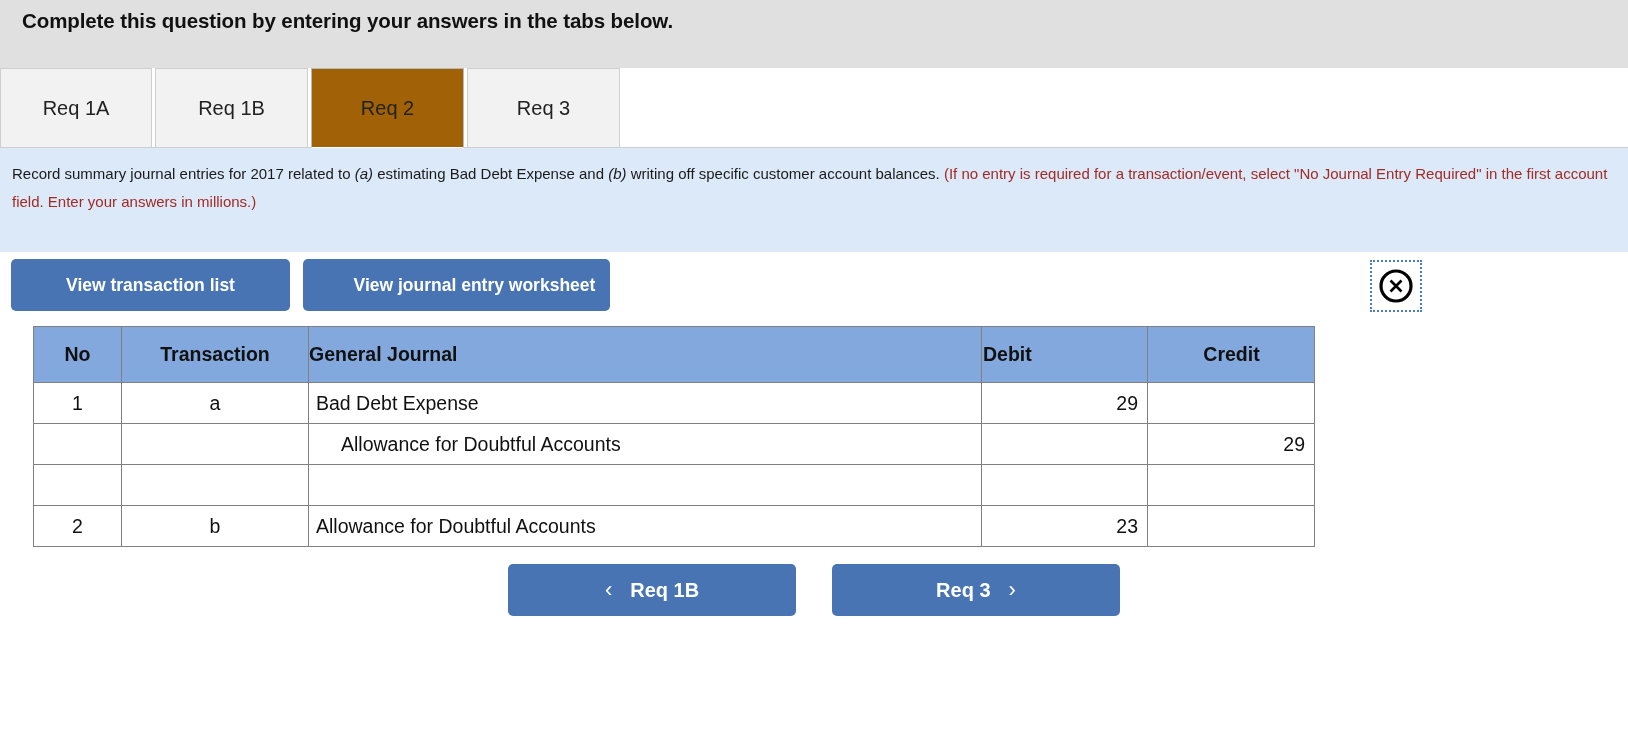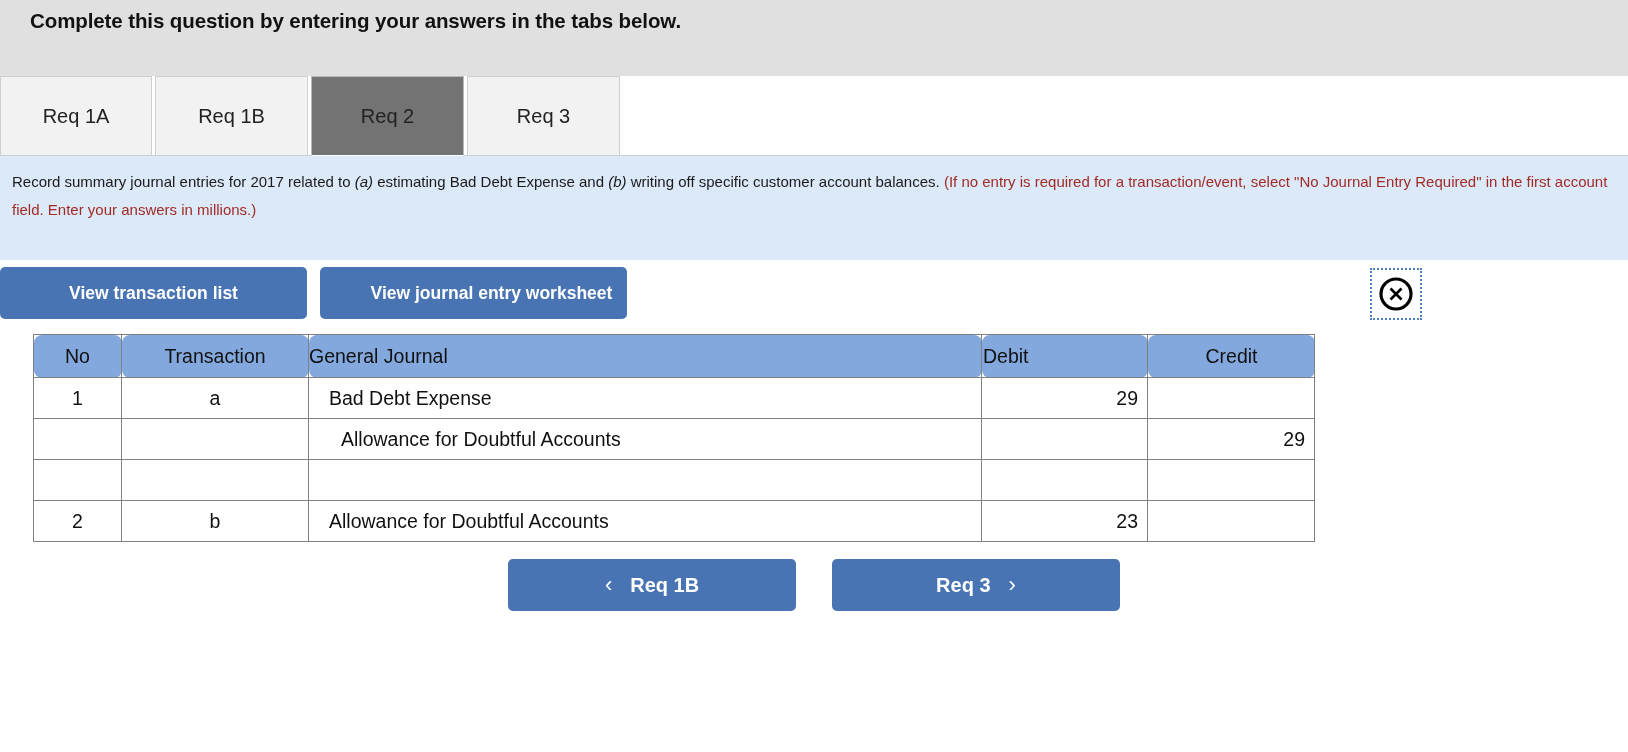--- a/index.html
+++ b/index.html
@@ -11,23 +11,23 @@
     height: 752px;
     background: #ffffff;
     font-family: "Liberation Sans", sans-serif;
     overflow: hidden;
     position: relative;
   }
 
   
   .banner {
     background: #e0e0e0;
-    height: 76px;
-    box-sizing: border-box;
-    padding: 8px 0 0 30px;
+    height: 68px;
+    box-sizing: border-box;
+    padding: 8px 0 0 22px;
     display: flex;
     align-items: flex-start;
   }
   .banner-text {
     font-size: 20.5px;
     font-weight: bold;
     color: #111111;
     letter-spacing: -0.1px;
     line-height: 26px;
   }
@@ -52,21 +52,21 @@
     display: flex;
     align-items: center;
     justify-content: center;
     font-size: 20px;
     color: #222222;
     cursor: pointer;
     position: relative;
   }
   .tab:first-child { width: 152px; }
   .tab.active {
-    background: #737373;
+    background: #a16207;
     border: 1px solid #b9b9b9;
     border-bottom: 1px solid #ffffff;
     z-index: 3;
   }
   .tab-strip-underline {
     position: absolute;
     left: 0; right: 0; bottom: 0;
     height: 1px;
     background: #cfcfcf;
   }
@@ -102,21 +102,21 @@
     color: #ffffff;
     font-size: 17.5px;
     font-weight: bold;
     border: none;
     border-radius: 5px;
     height: 52px;
     cursor: pointer;
     font-family: "Liberation Sans", sans-serif;
     vertical-align: top;
   }
-  #btn-transaction-list { width: 307px; margin-left: 0px; }
+  #btn-transaction-list { width: 279px; margin-left: 11px; }
   #btn-journal-worksheet { width: 307px; margin-left: 9px; padding-left: 41px; }
 
   .close-wrap {
     position: absolute;
     right: 206px;
     top: 8px;
     width: 52px;
     height: 52px;
     border: 2px dotted #4a7ec0;
     box-sizing: border-box;
@@ -143,28 +143,27 @@
   table.journal th,
   table.journal td {
     border: 1px solid #808080;
     font-size: 19.5px;
     color: #111111;
     height: 41px;
     box-sizing: border-box;
   }
   table.journal thead th {
     background: #82a8dd;
-    font-weight: normal;
+    font-weight: bold;
     text-align: center;
-    height: 43px;
-    border-radius: 8px;
+    height: 56px;
   }
   .col-no      { width: 88px;  text-align: center; }
   .col-trans   { width: 187px; text-align: center; }
-  .col-journal { width: 673px; text-align: left; padding-left: 20px; }
+  .col-journal { width: 673px; text-align: left; padding-left: 7px; }
   .col-debit   { width: 166px; text-align: right; padding-right: 9px; }
   .col-credit  { width: 167px; text-align: right; padding-right: 9px; }
   td.col-journal.indent { padding-left: 32px; }
 
   
   .footer-nav {
     display: flex;
     justify-content: center;
     gap: 36px;
     margin-top: 17px;

